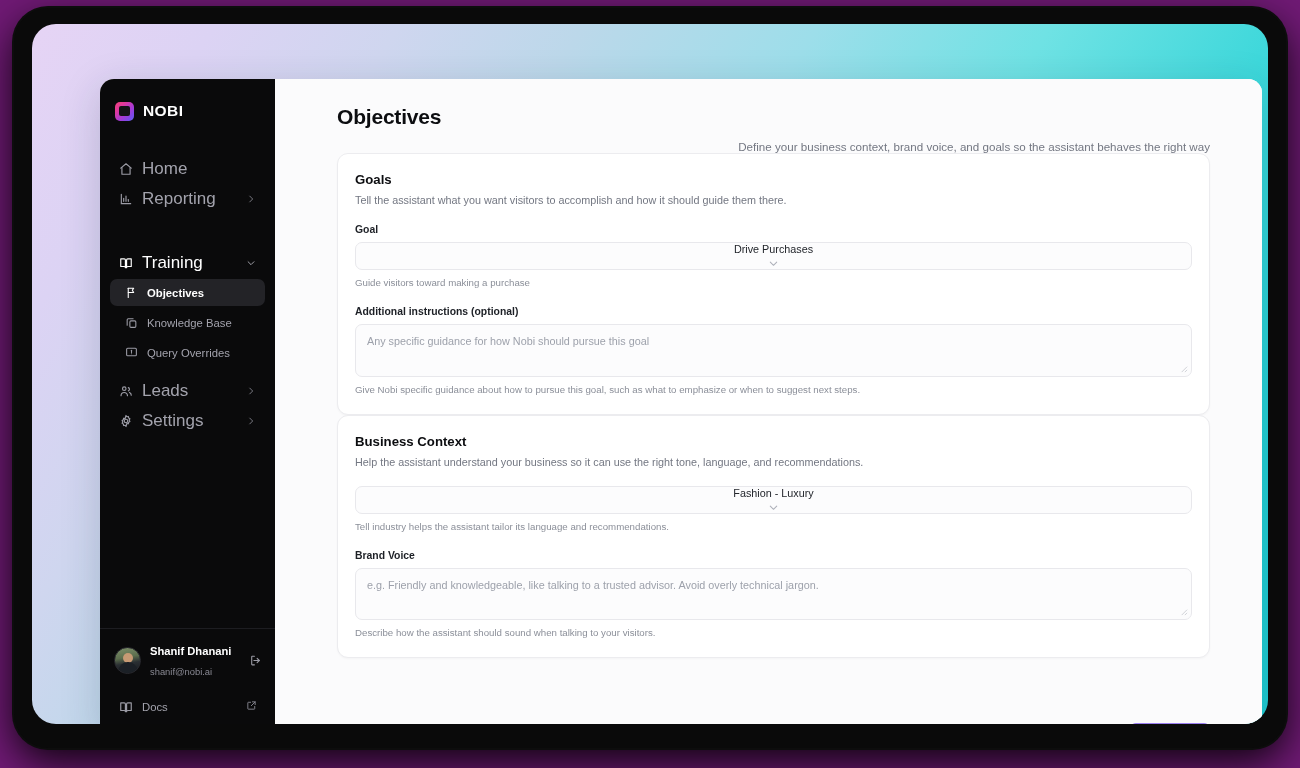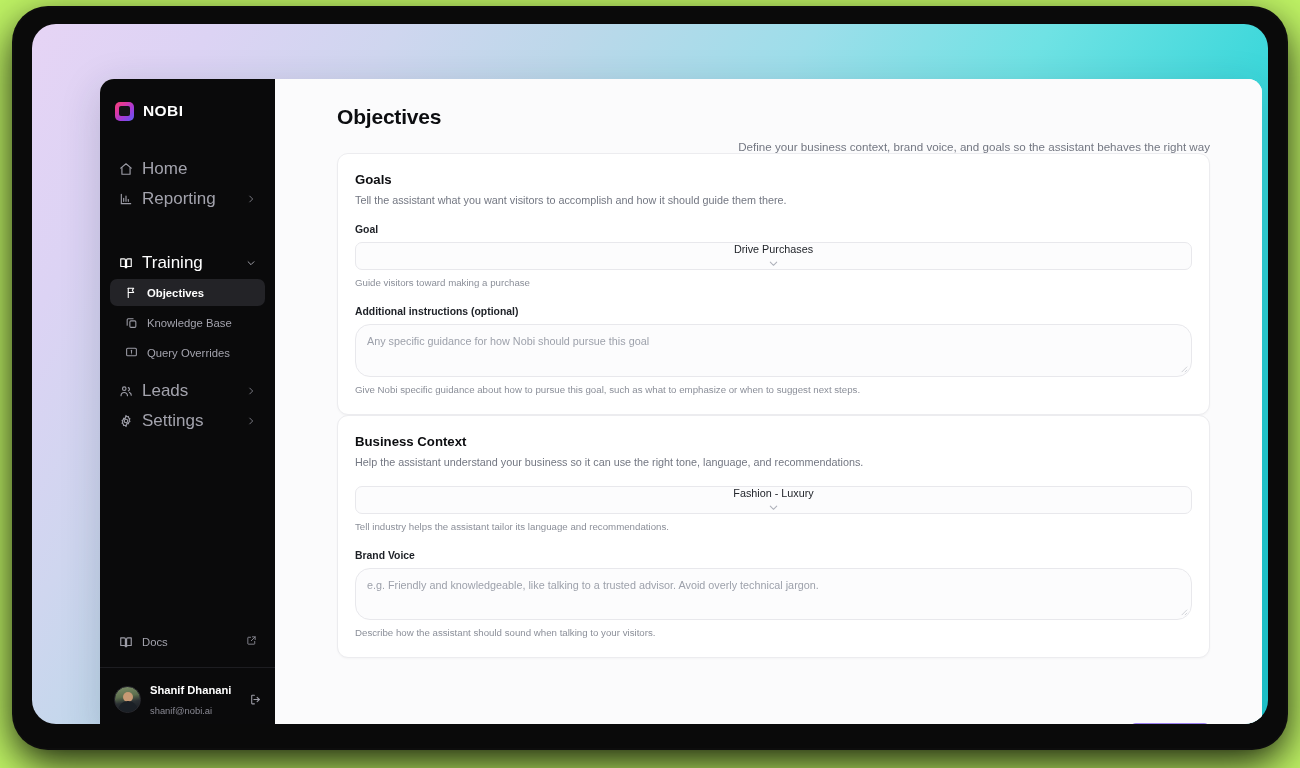--- a/index.html
+++ b/index.html
@@ -7,21 +7,21 @@
     width: 1300px; height: 768px;
     background: #000;
     font-family: "Liberation Sans", sans-serif;
     overflow: hidden;
   }
 
   
   #screen {
     position: relative;
     width: 1300px; height: 768px;
-    background: #bef264;
+    background: #701a75;
     overflow: hidden;
   }
   #frame-shell {
     position: absolute;
     left: 14px; top: 8px;
     width: 1272px; height: 740px;
     background: #0a0a0a;
     border-radius: 34px;
     box-shadow: 0 0 0 2px #0d0d0d, 0 14px 40px rgba(0,0,0,.9);
   }
@@ -216,21 +216,21 @@
     color: #22252b;
     cursor: pointer;
     position: relative;
     flex-direction: column;
   }
   .select-box .val { flex:1 1 auto; }
   .select-box .chev { width:12px;height:12px;display:flex;align-items:center;justify-content:center;opacity:.55; }
 
   .textarea-box {
     border: 1px solid #e8e8ec;
-    border-radius: 15px;
+    border-radius: 7px;
     background: #fcfcfd;
     padding: 10px 11px;
     font-size: 10.8px;
     color: #9da1ab;
     height: 53px;
     position: relative;
     cursor: text;
   }
   .textarea-box.tall { height: 52px; }
   .resize-grip {
@@ -368,48 +368,48 @@
             <span class="lbl">Settings</span>
             <span class="chev">
               <svg width="10" height="10" viewBox="0 0 24 24" fill="none" stroke="#8a8a94" stroke-width="2.4" stroke-linecap="round" stroke-linejoin="round">
                   <path d="M9 5l7 7-7 7"></path>
                 </svg>
             </span>
           </div>
         </nav>
 
         <div id="sidebar-bottom">
+          <div id="user-bar">
+            <span id="avatar"></span>
+            <span id="user-text">
+              <span id="user-name">Shanif Dhanani</span><br>
+              <span id="user-email">shanif@nobi.ai</span>
+            </span>
+            <span id="logout-btn">
+              <svg width="13" height="13" viewBox="0 0 24 24" fill="none" stroke="#9b9ba5" stroke-width="2" stroke-linecap="round" stroke-linejoin="round">
+                  <path d="M10 4H6a1 1 0 0 0-1 1v14a1 1 0 0 0 1 1h4"></path>
+                  <path d="M15 8l4 4-4 4"></path>
+                  <path d="M19 12H9"></path>
+                </svg>
+            </span>
+          </div>
+
           <div id="docs-row">
             <span class="ico">
               <svg width="14" height="14" viewBox="0 0 24 24" fill="none" stroke="#9b9ba5" stroke-width="2" stroke-linecap="round" stroke-linejoin="round">
                   <path d="M3 5h6a2 2 0 0 1 2 2v13a2 2 0 0 0-2-2H3z"></path>
                   <path d="M21 5h-6a2 2 0 0 0-2 2v13a2 2 0 0 1 2-2h6z"></path>
                 </svg>
             </span>
             <span class="lbl">Docs</span>
             <span class="chev">
               <svg width="11" height="11" viewBox="0 0 24 24" fill="none" stroke="#8a8a94" stroke-width="2" stroke-linecap="round" stroke-linejoin="round">
                   <path d="M14 4h6v6"></path>
                   <path d="M20 4l-8.5 8.5"></path>
                   <path d="M19 14v5a1 1 0 0 1-1 1H5a1 1 0 0 1-1-1V6a1 1 0 0 1 1-1h5"></path>
-                </svg>
-            </span>
-          </div>
-
-          <div id="user-bar">
-            <span id="avatar"></span>
-            <span id="user-text">
-              <span id="user-name">Shanif Dhanani</span><br>
-              <span id="user-email">shanif@nobi.ai</span>
-            </span>
-            <span id="logout-btn">
-              <svg width="13" height="13" viewBox="0 0 24 24" fill="none" stroke="#9b9ba5" stroke-width="2" stroke-linecap="round" stroke-linejoin="round">
-                  <path d="M10 4H6a1 1 0 0 0-1 1v14a1 1 0 0 0 1 1h4"></path>
-                  <path d="M15 8l4 4-4 4"></path>
-                  <path d="M19 12H9"></path>
                 </svg>
             </span>
           </div>
         </div>
       </aside>
 
       <main id="main">
 
         <h1 id="page-title">Objectives</h1>
         <p id="page-sub">Define your business context, brand voice, and goals so the assistant behaves the right way</p>

